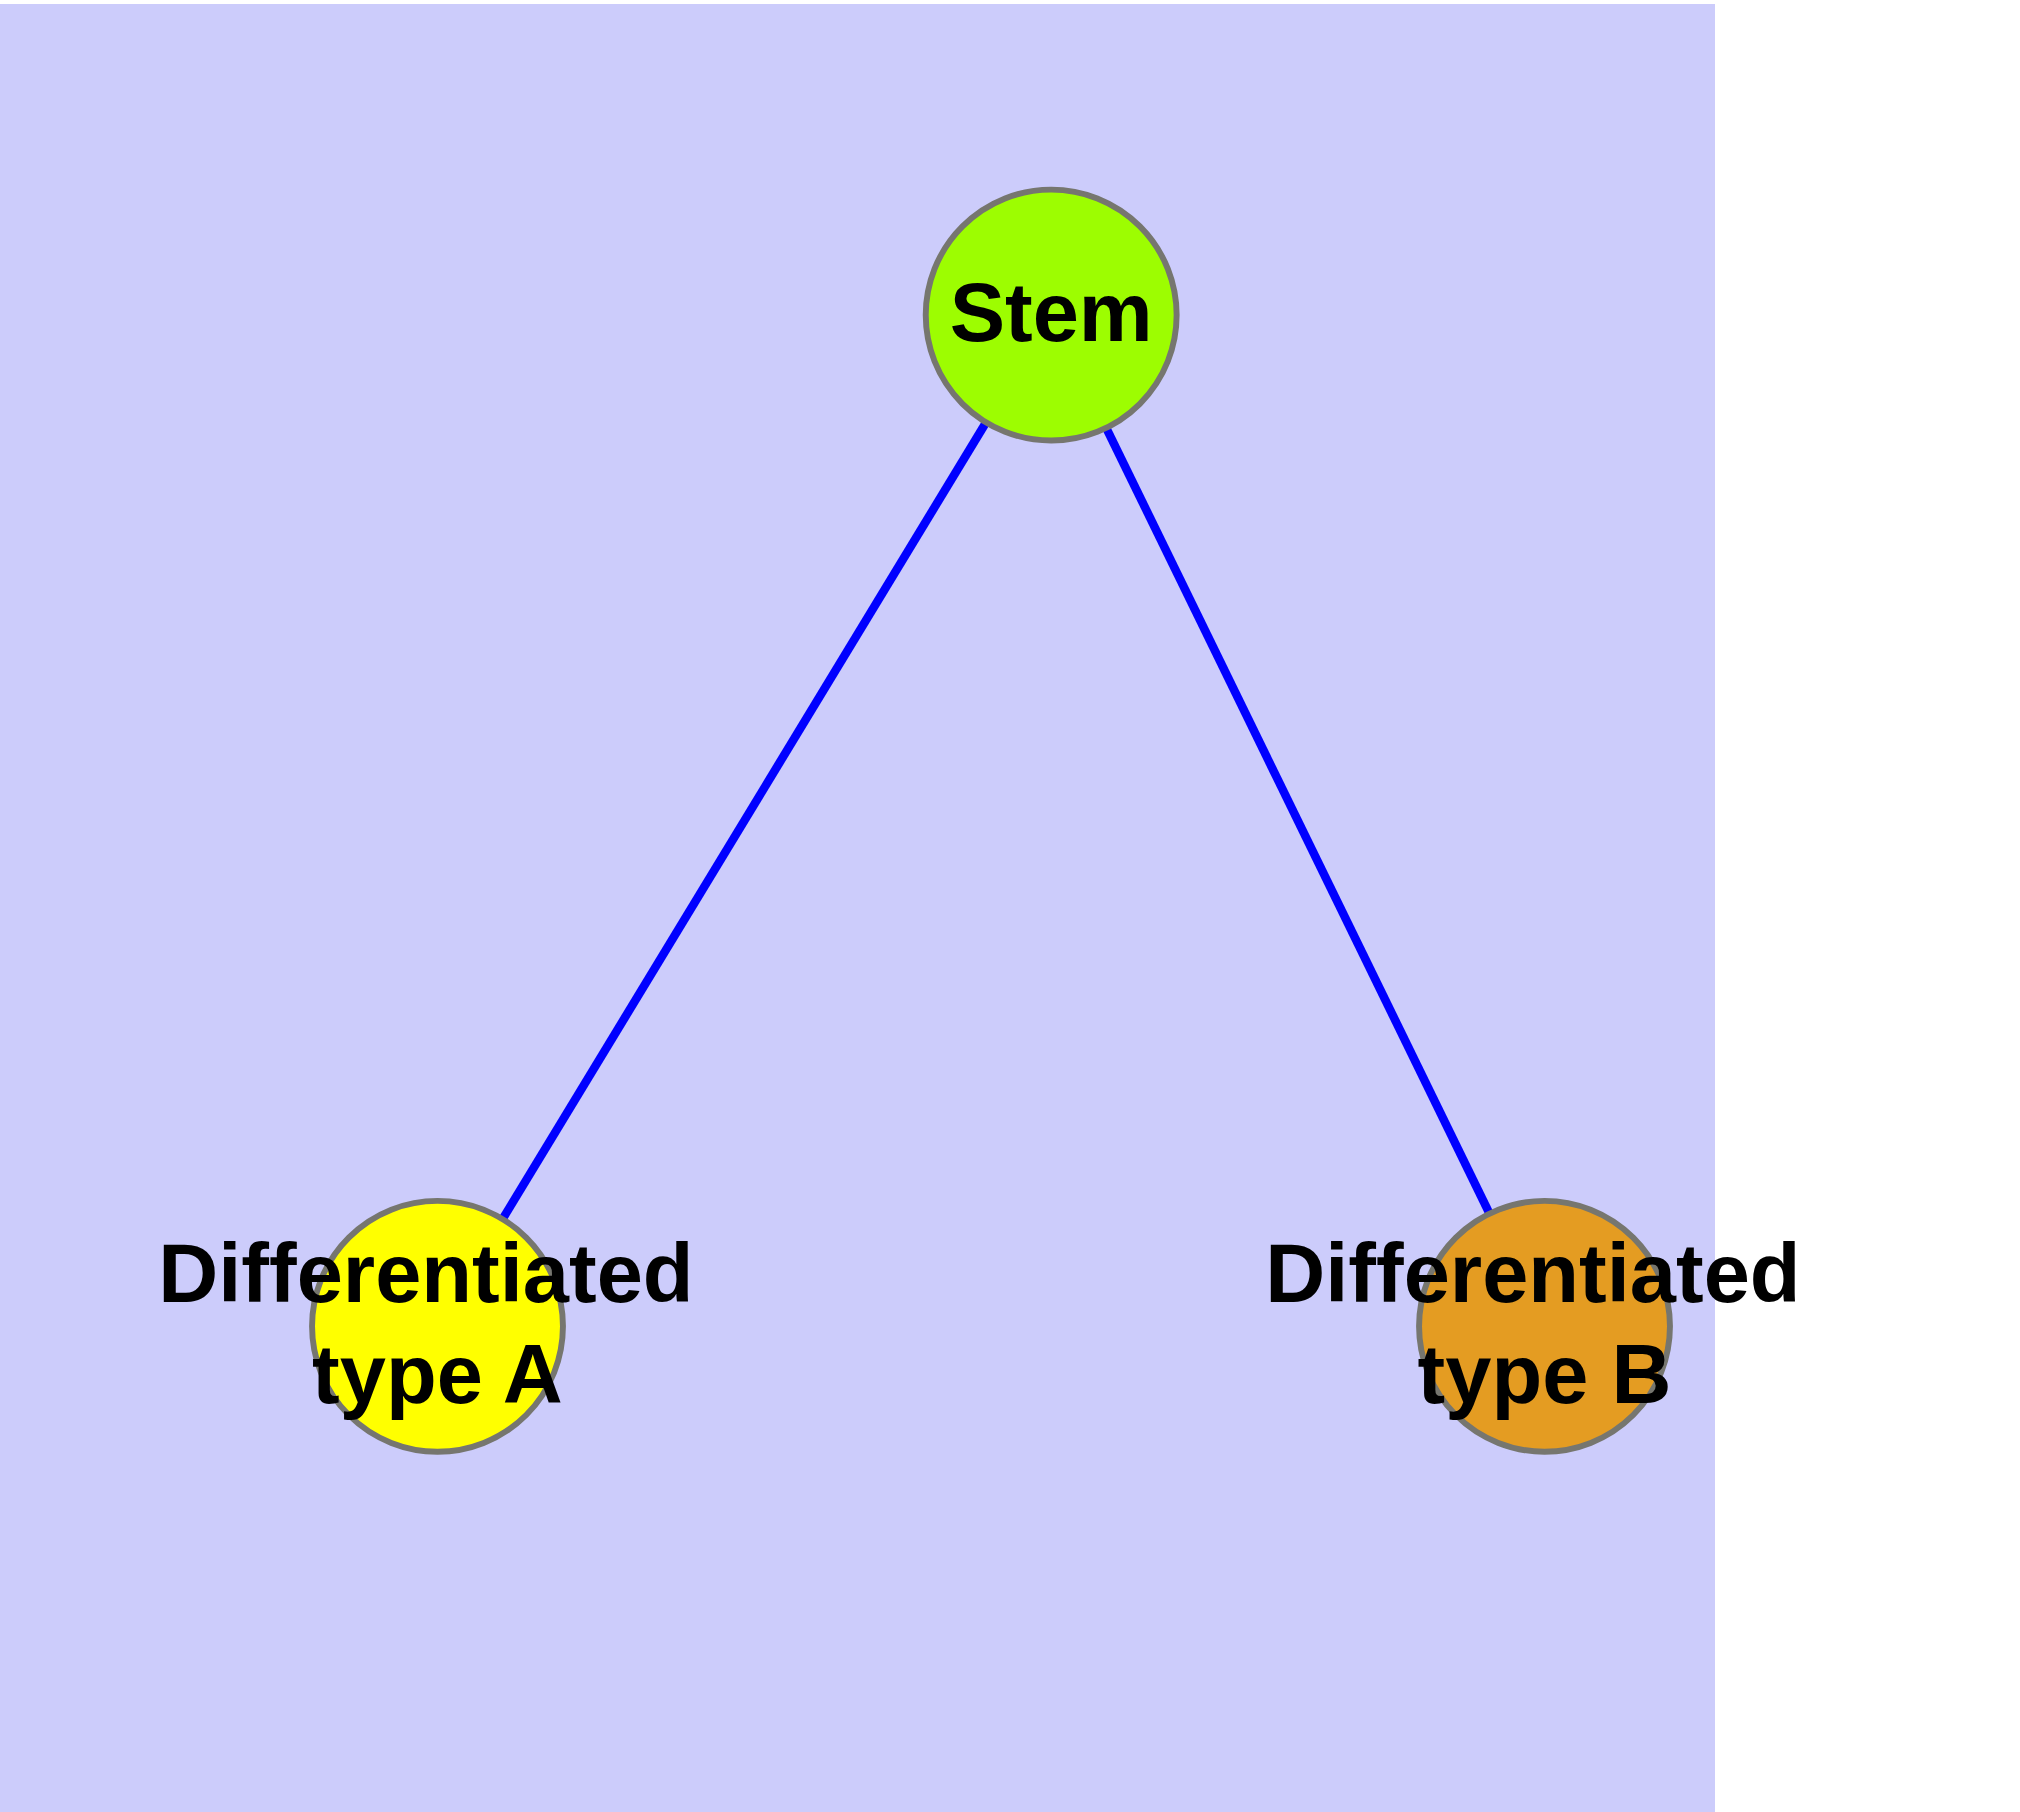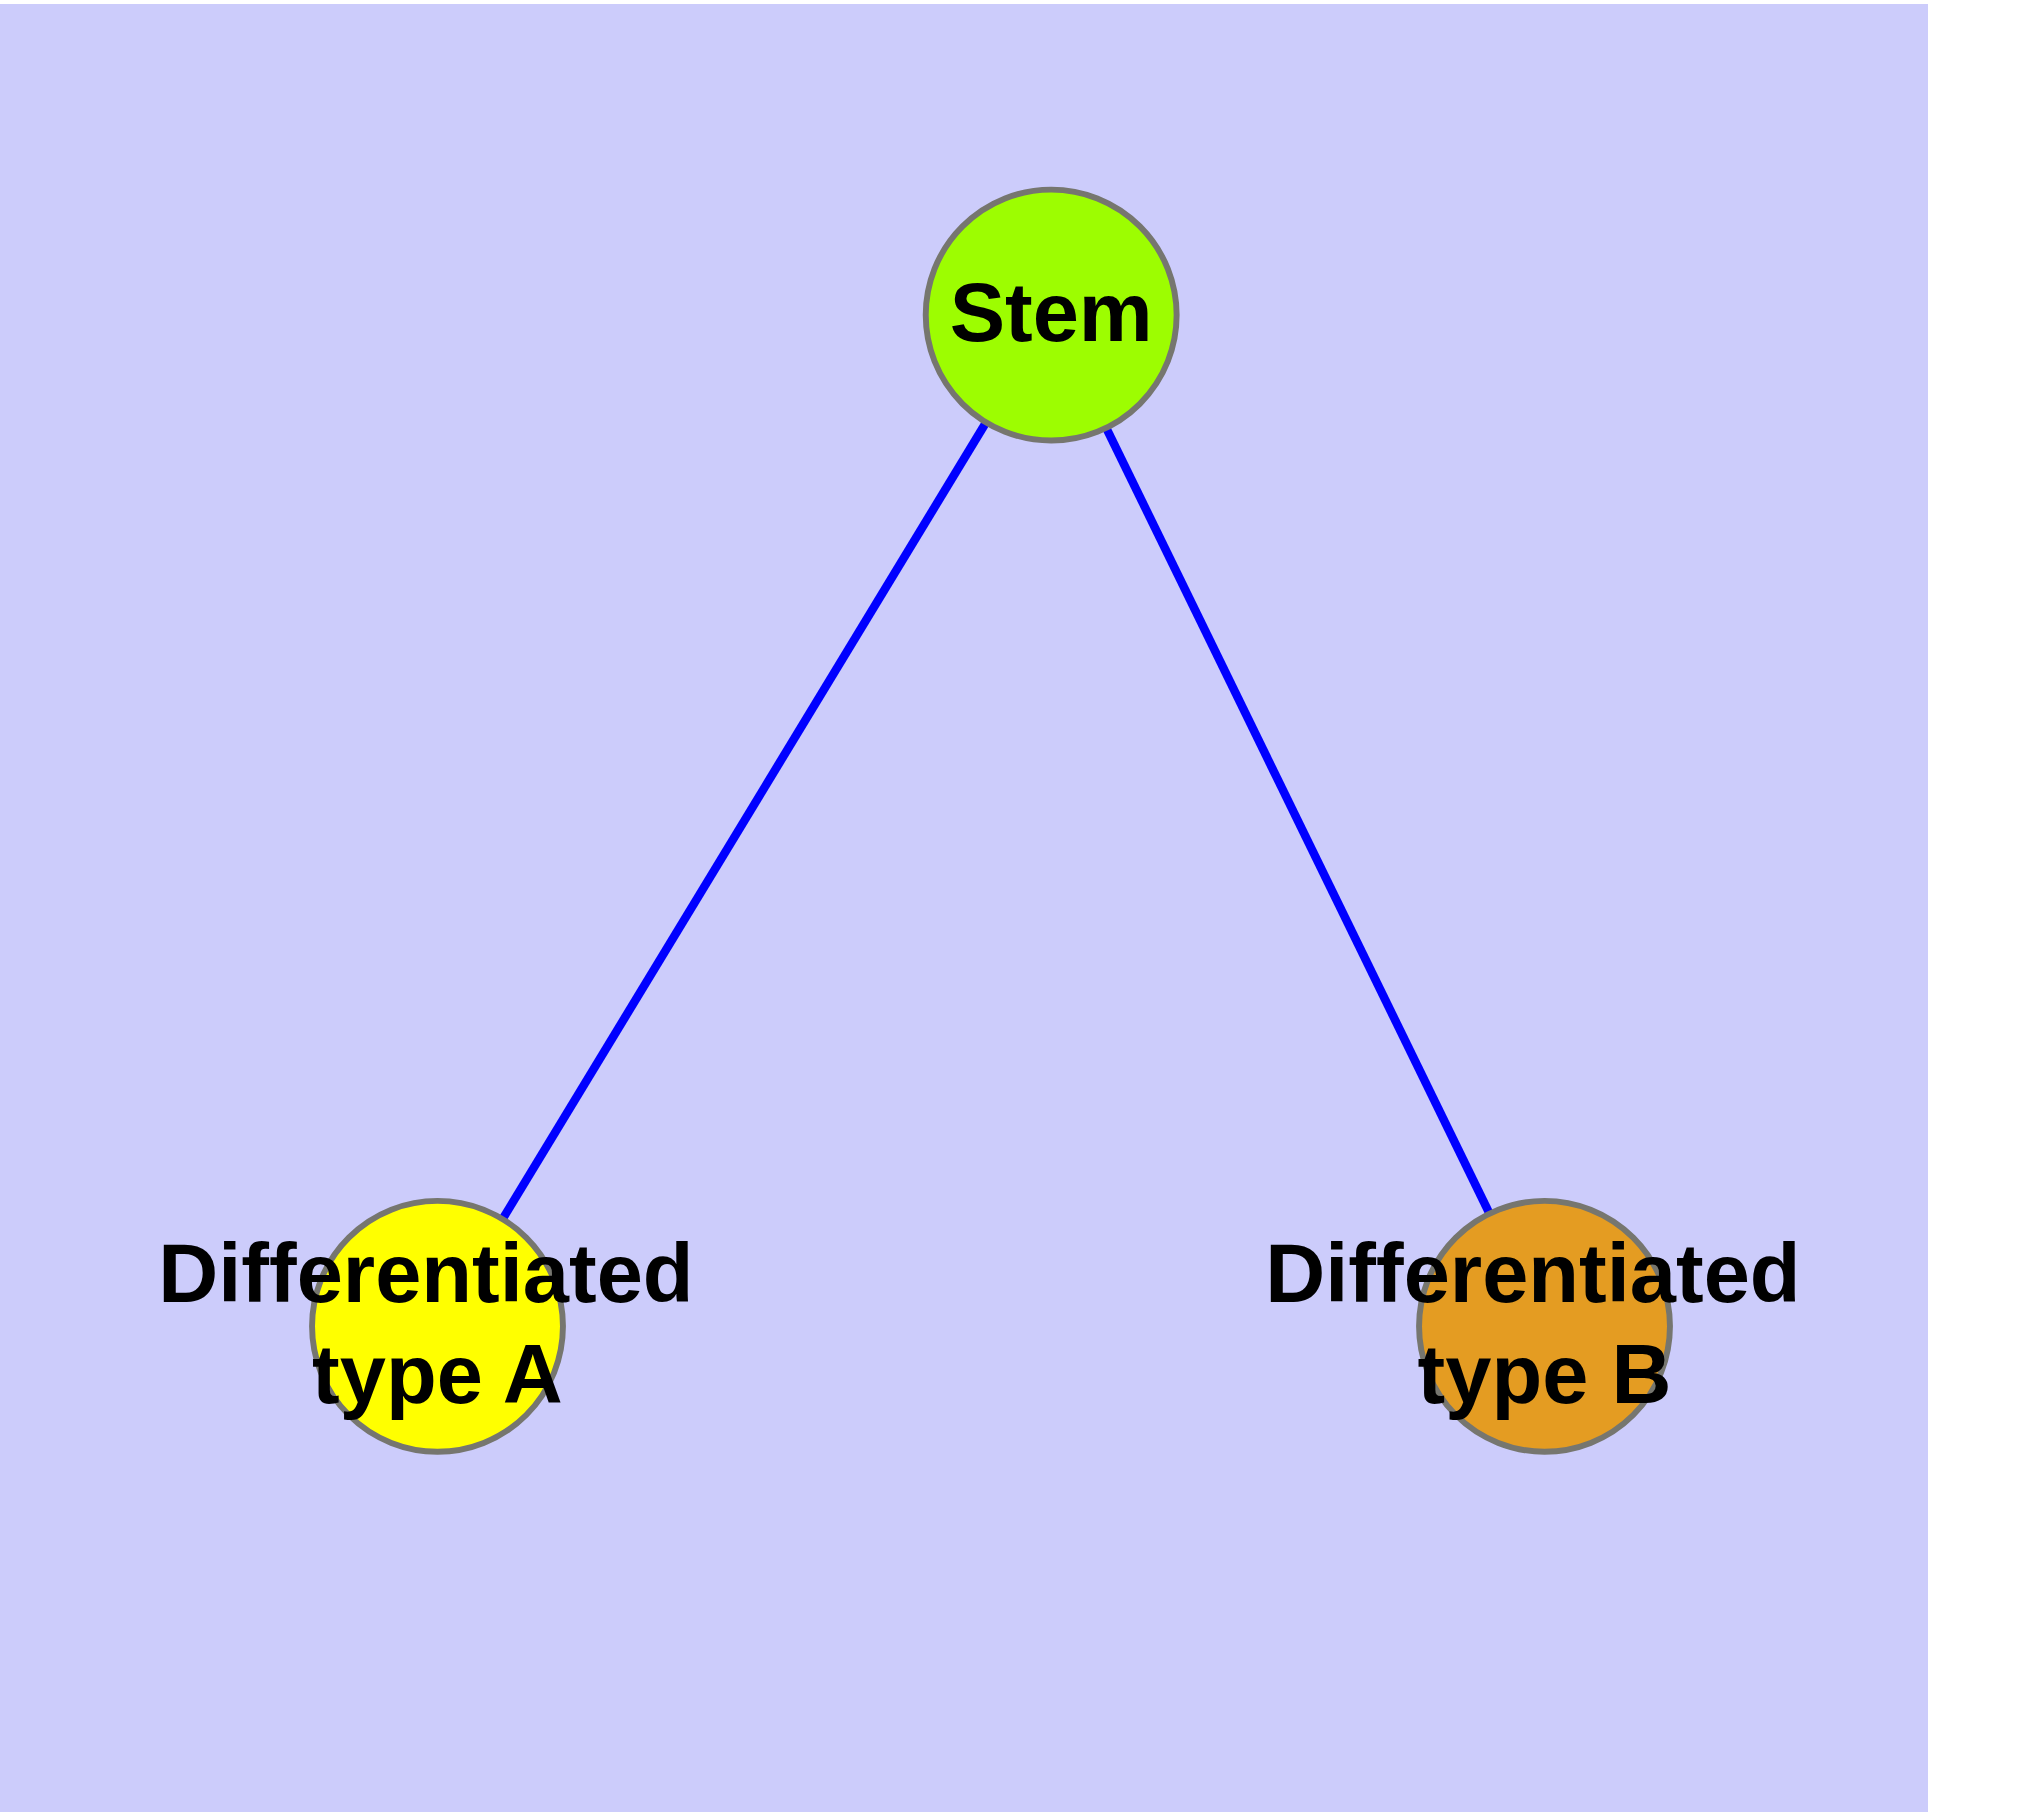--- a/index.html
+++ b/index.html
@@ -10,21 +10,21 @@
   body {
     width: 2021px;
     height: 1812px;
     overflow: hidden;
     font-family: "Liberation Sans", sans-serif;
   }
   #diagram-canvas {
     position: absolute;
     left: 0;
     top: 4.2px;
-    width: 1928px;
+    width: 1715px;
     height: 1808px;
     background: #ccccfb;
   }
   #graph-svg {
     position: absolute;
     left: 0;
     top: 0;
     width: 2021px;
     height: 1808px;
     display: block;

